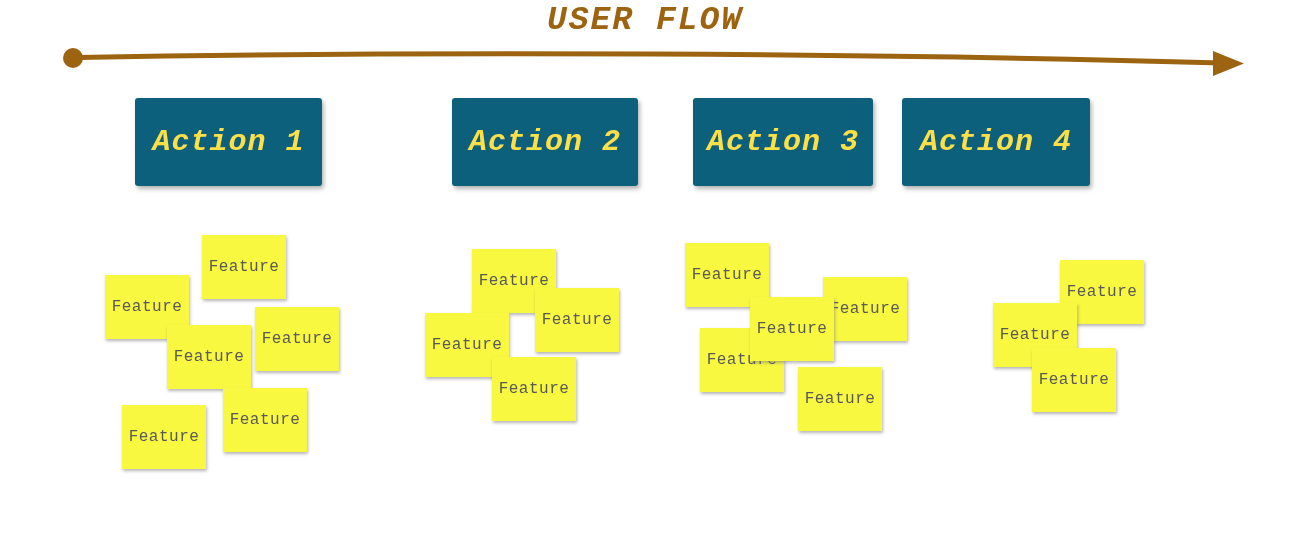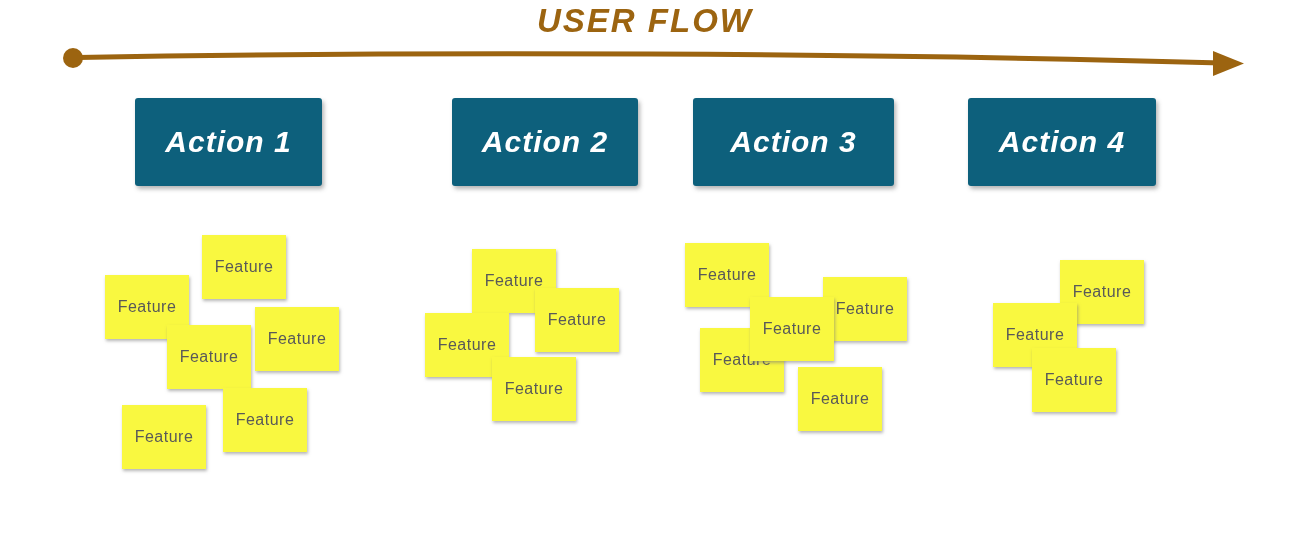--- a/index.html
+++ b/index.html
@@ -1,39 +1,39 @@
 <!DOCTYPE html>
 <html><head>
 <meta charset="utf-8">
 <style>
   html,body{margin:0;padding:0;background:#ffffff;}
   #canvas{
     position:relative;
     width:1308px;height:536px;
     background:#ffffff;
     overflow:hidden;
-    font-family:Liberation Sans, sans-serif;
+    font-family:Liberation Mono, monospace;
   }
   
   #flow-arrow{position:absolute;left:0;top:0;}
   #flow-title{
     position:absolute;top:2px;left:0;width:1290px;
     text-align:center;
     font-size:33px;font-weight:bold;font-style:italic;
     letter-spacing:2px;
     color:#9C6410;
   }
   
   .action{
     position:absolute;top:98px;height:88px;
     background:#0D607C;
     border-radius:3px;
     box-shadow:2px 3px 4px rgba(90,90,90,0.45);
     display:flex;align-items:center;justify-content:center;
-    color:#ffffff;
+    color:#fde047;
     font-size:30px;font-weight:bold;font-style:italic;
     letter-spacing:1px;
     white-space:nowrap;
   }
   
   .note{
     position:absolute;width:84px;height:64px;
     background:#F9F840;
     box-shadow:1px 2px 3px rgba(120,120,120,0.55);
     display:flex;align-items:center;justify-content:center;
@@ -51,22 +51,22 @@
   <svg id="flow-arrow" width="1308" height="90">
     <circle cx="73" cy="58" r="10" fill="#9C6410"></circle>
     <path d="M 78 57.5 C 420 51 880 53 1222 63" fill="none" stroke="#9C6410" stroke-width="5"></path>
     <path d="M 1213 51 L 1244 63.5 L 1213 76 Z" fill="#9C6410"></path>
   </svg>
 
   <div id="flow-title">USER FLOW</div>
 
   <div class="action" style="left:135px;width:187px">Action 1</div>
   <div class="action" style="left:452px;width:186px">Action 2</div>
-  <div class="action" style="left:693px;width:201px">Action 3</div>
-  <div class="action" style="left:968px;width:188px">Action 4</div>
+  <div class="action" style="left:693px;width:180px">Action 3</div>
+  <div class="action" style="left:902px;width:188px">Action 4</div>
 
   <div class="note" style="left:202px;top:235px;z-index:1">Feature</div>
   <div class="note" style="left:105px;top:275px;z-index:1">Feature</div>
   <div class="note" style="left:167px;top:325px;z-index:2">Feature</div>
   <div class="note" style="left:255px;top:307px;z-index:1">Feature</div>
   <div class="note" style="left:122px;top:405px;z-index:1">Feature</div>
   <div class="note" style="left:223px;top:388px;z-index:2">Feature</div>
 
   <div class="note" style="left:472px;top:249px;z-index:1">Feature</div>
   <div class="note" style="left:535px;top:288px;z-index:2">Feature</div>

